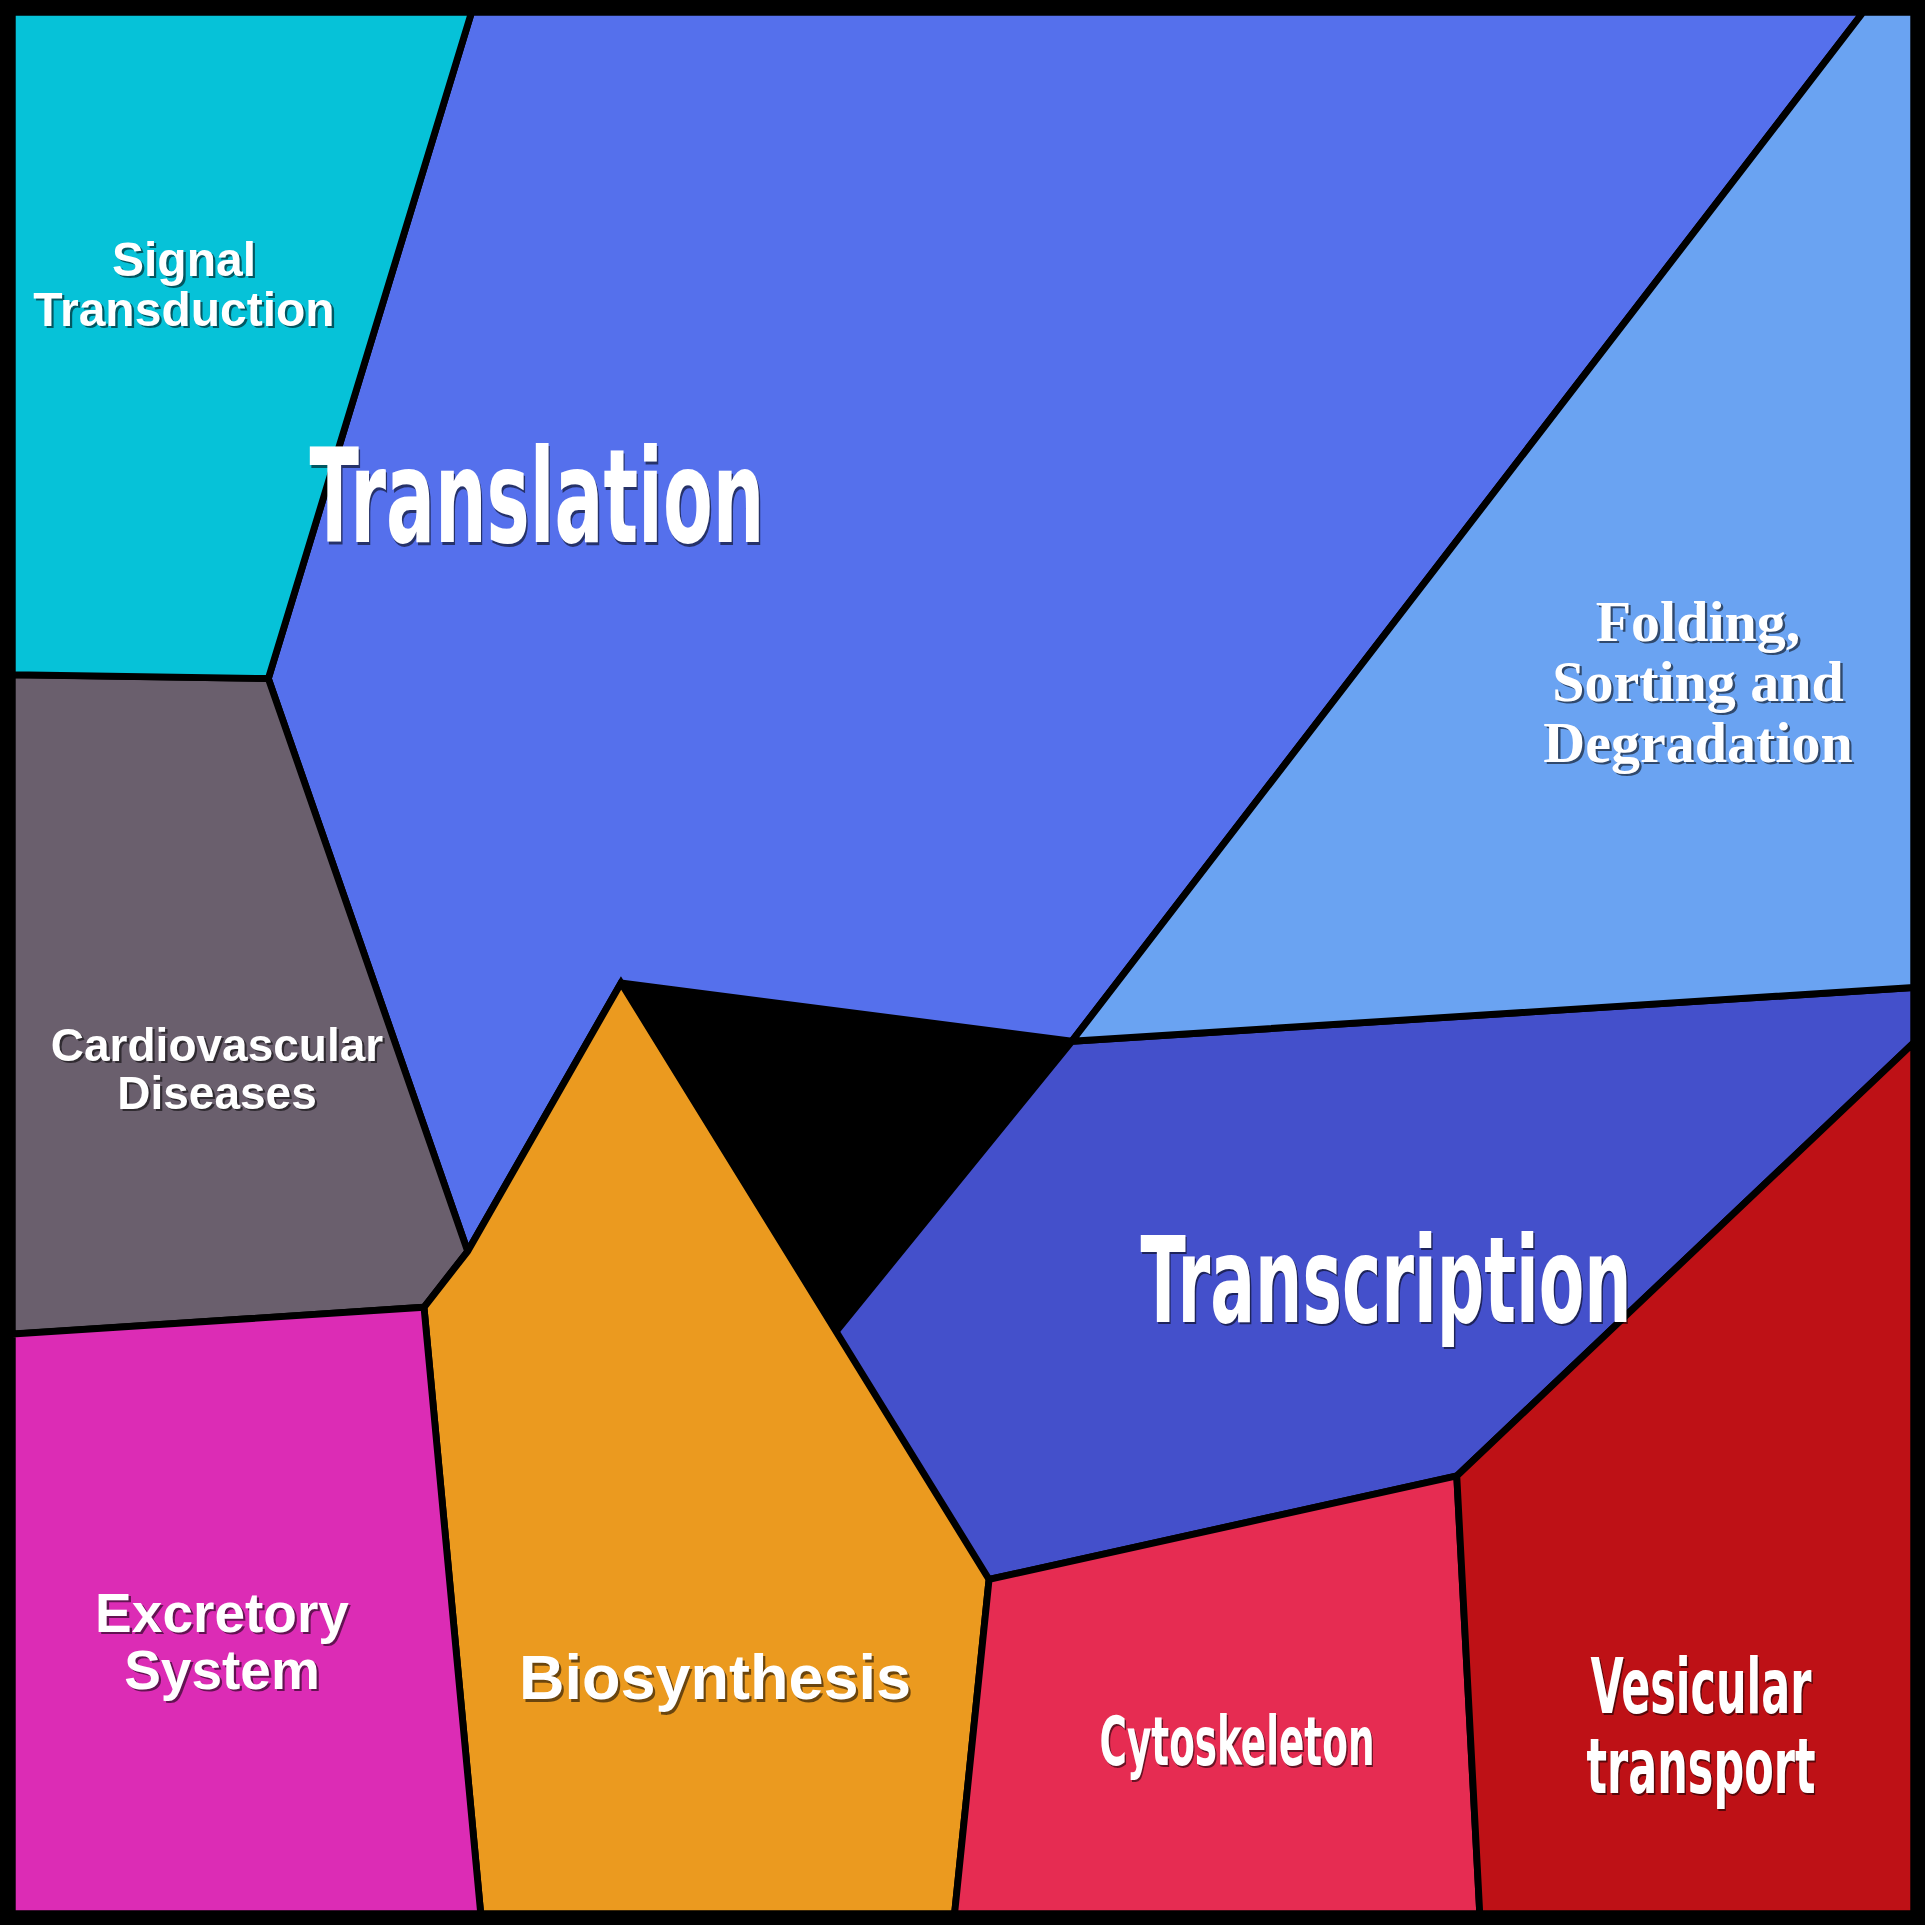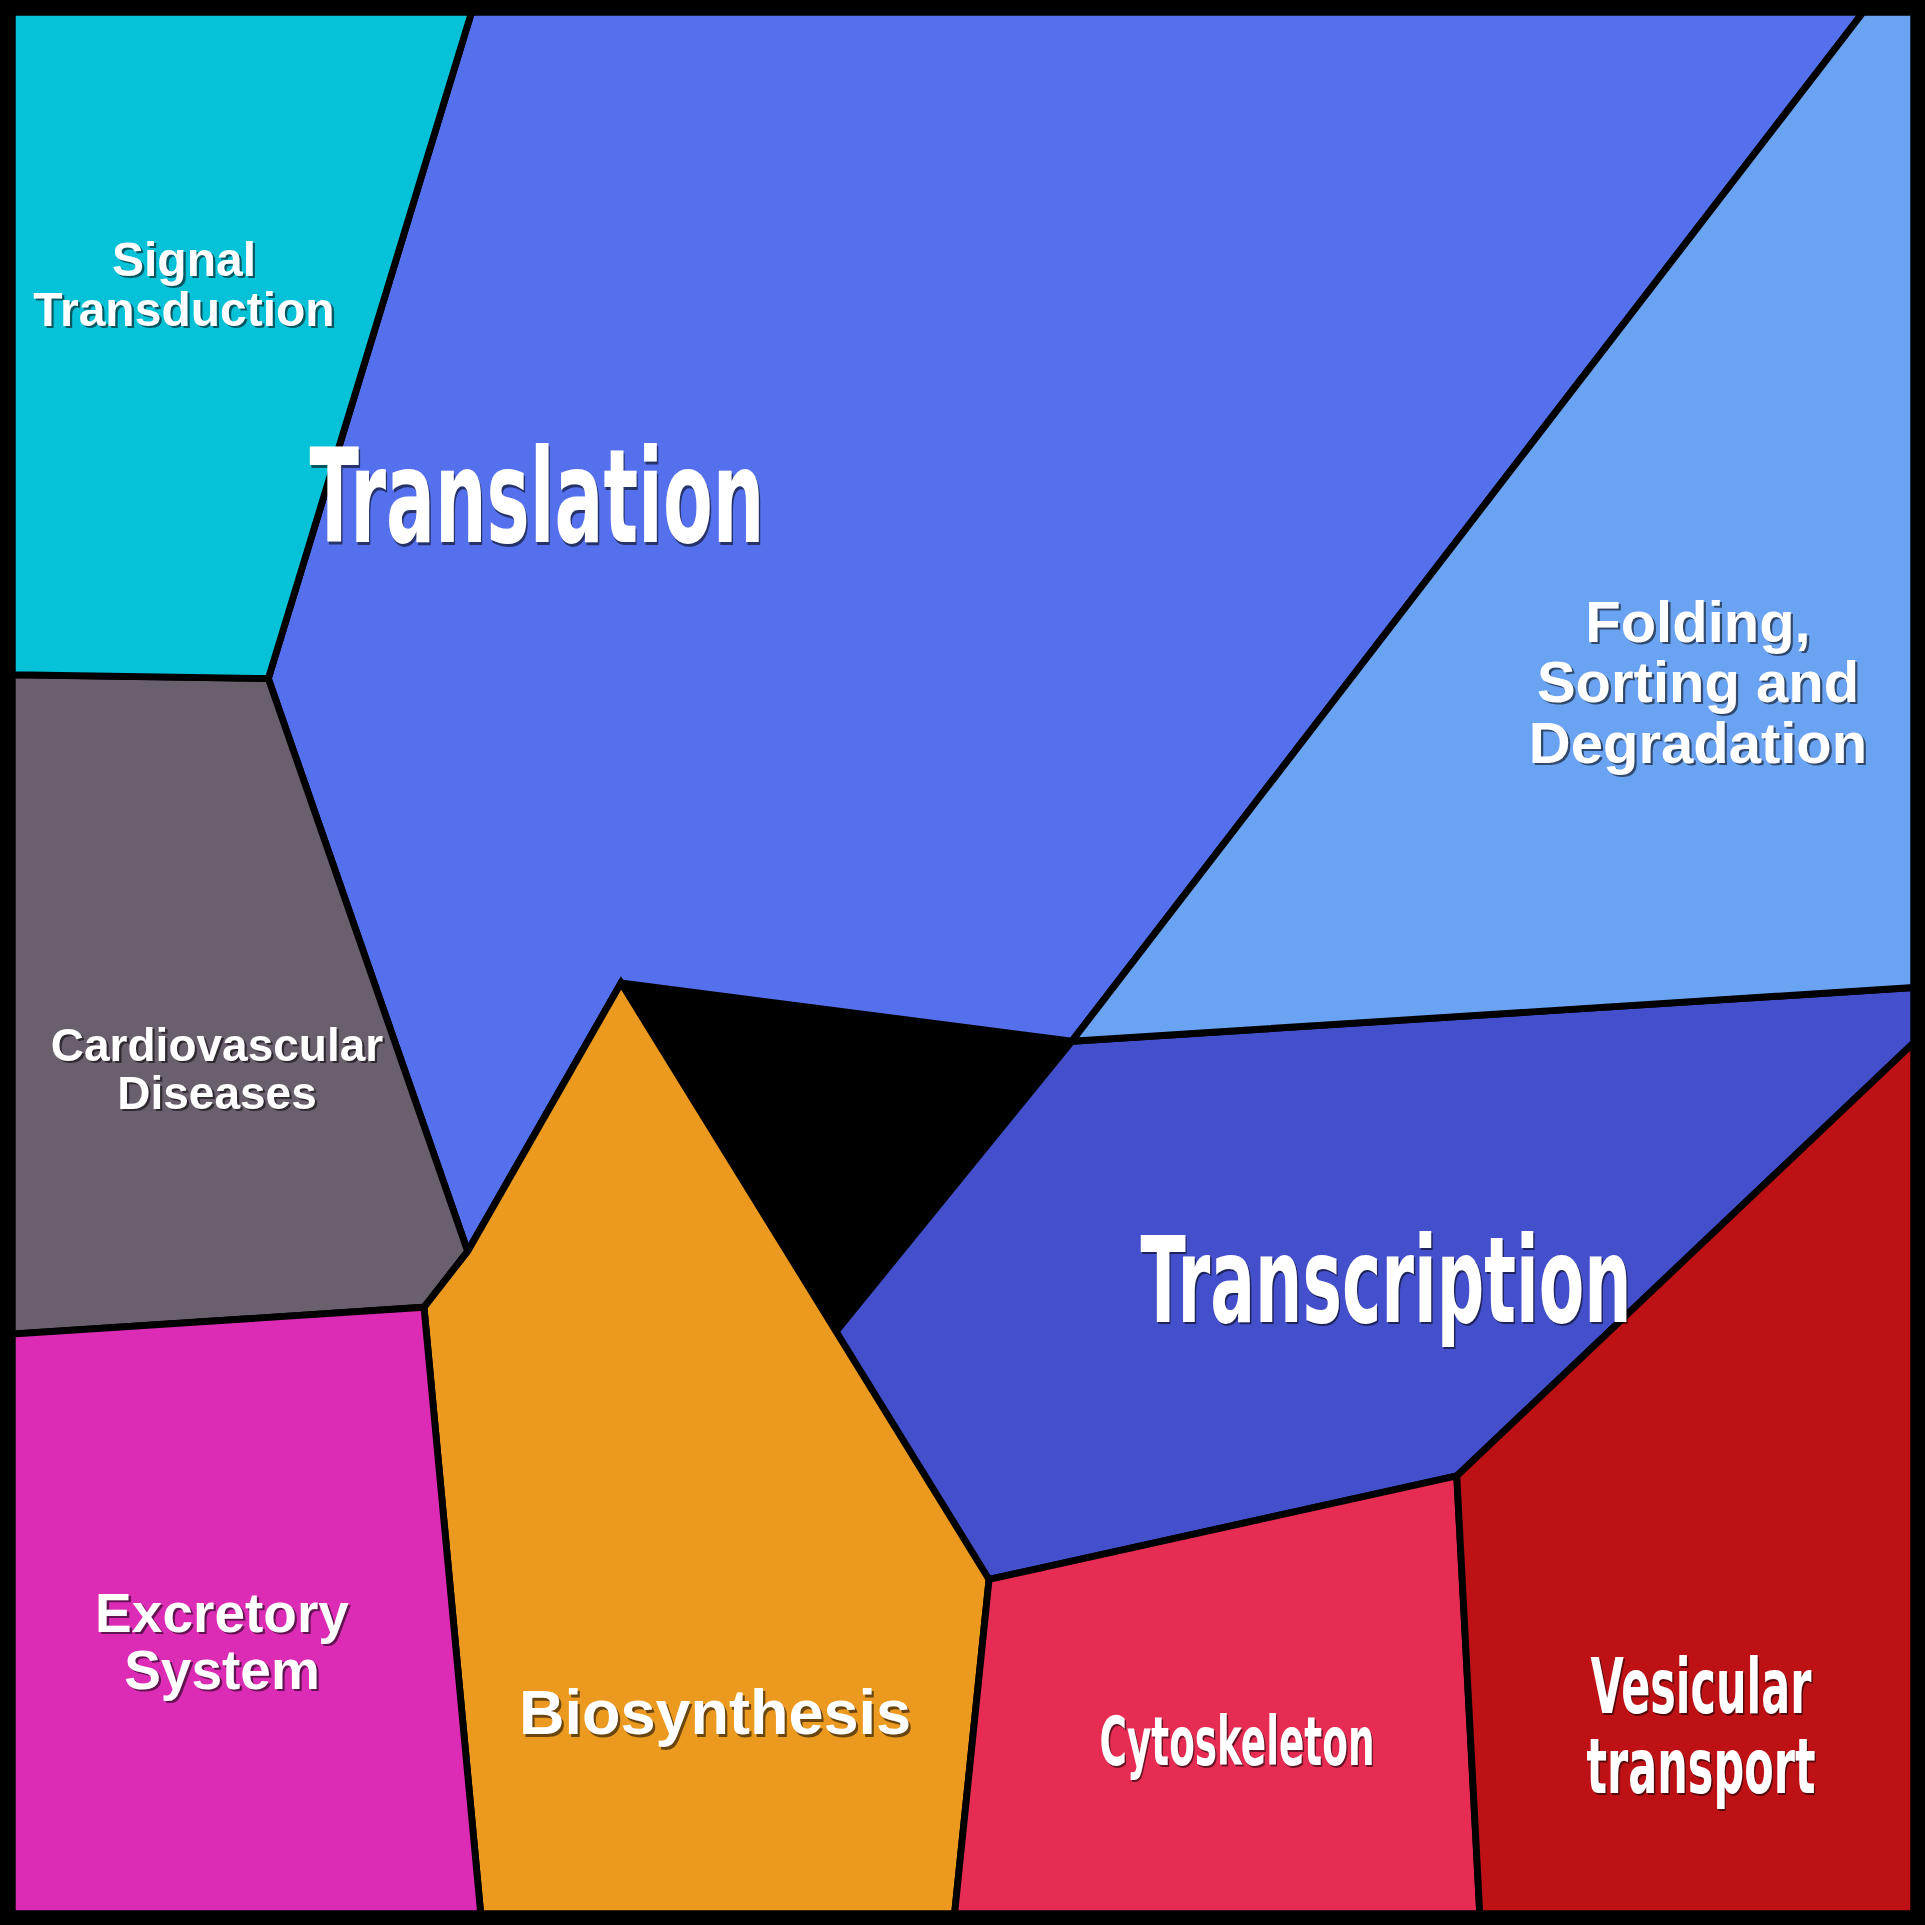--- a/index.html
+++ b/index.html
@@ -58,26 +58,26 @@
         <polygon points="610,1632 810,1282 1290,2060 1245,2496 627,2496 553,1705" fill="#EB9A1F" stroke="#000000" stroke-width="9" stroke-linejoin="miter"></polygon>
         <polygon points="553,1705 627,2496 16,2496 16,1740" fill="#DC2CB5" stroke="#000000" stroke-width="9" stroke-linejoin="miter"></polygon>
         <polygon points="1290,2060 1900,1925 1930,2496 1245,2496" fill="#E62C52" stroke="#000000" stroke-width="9" stroke-linejoin="miter"></polygon>
         <polygon points="1900,1925 2496,1360 2496,2496 1930,2496" fill="#BE1116" stroke="#000000" stroke-width="9" stroke-linejoin="miter"></polygon>
         <polygon points="16,16 615,16 350,885 16,880" fill="#06C2D8" stroke="#000000" stroke-width="9" stroke-linejoin="miter"></polygon>
       </g>
   </svg>
   <div id="cell-labels">
       <div class="cell-label narrow" style="left: 537px; top: 498px; font-size: 130px; color: rgb(255, 255, 255);">Translation</div>
       <div class="cell-label narrow" style="left: 1386px; top: 1282px; font-size: 119px; color: rgb(255, 255, 255);">Transcription</div>
-      <div class="cell-label" style="left: 1698px; top: 682px; font-size: 58px; color: rgb(255, 255, 255);">Folding,
+      <div class="cell-label" style="left: 1698px; top: 682px; font-size: 58px; color: rgb(255, 255, 255); font-family: Liberation Serif, serif;">Folding,
 Sorting and
 Degradation</div>
       <div class="cell-label" style="left: 188px; top: 1070px; font-size: 46px; color: rgb(255, 255, 255); margin-left: 29px;">Cardiovascular
 Diseases</div>
-      <div class="cell-label" style="left: 715px; top: 1678px; font-size: 63px; color: rgb(255, 255, 255); margin-top: 35px;">Biosynthesis</div>
+      <div class="cell-label" style="left: 715px; top: 1678px; font-size: 63px; color: rgb(255, 255, 255);">Biosynthesis</div>
       <div class="cell-label" style="left: 222px; top: 1642px; font-size: 55px; color: rgb(255, 255, 255);">Excretory
 System</div>
       <div class="cell-label narrow" style="left: 1237px; top: 1743px; font-size: 67px; color: rgb(255, 255, 255);">Cytoskeleton</div>
       <div class="cell-label narrow" style="left: 1701px; top: 1727px; font-size: 77px; color: rgb(255, 255, 255);">Vesicular
 transport</div>
       <div class="cell-label" style="left: 184px; top: 285px; font-size: 48px; color: rgb(255, 255, 255);">Signal
 Transduction</div>
     </div>
 </div>
 

